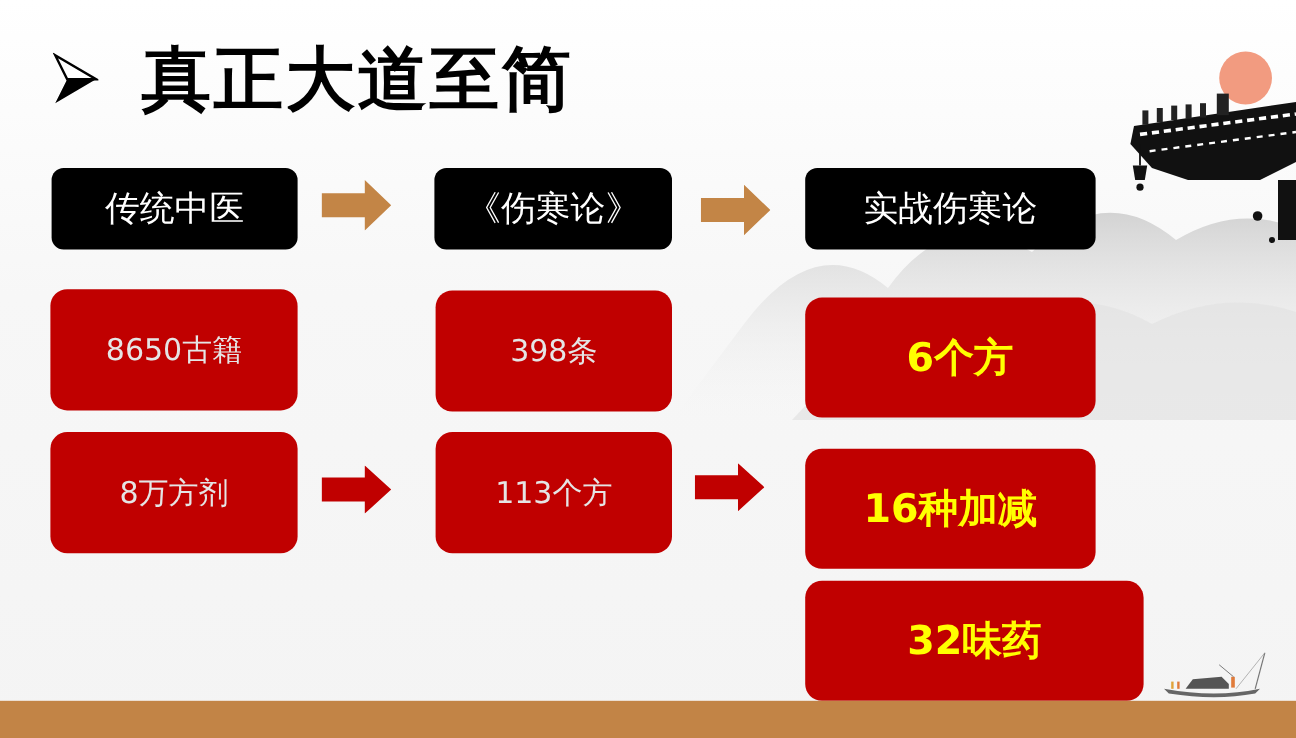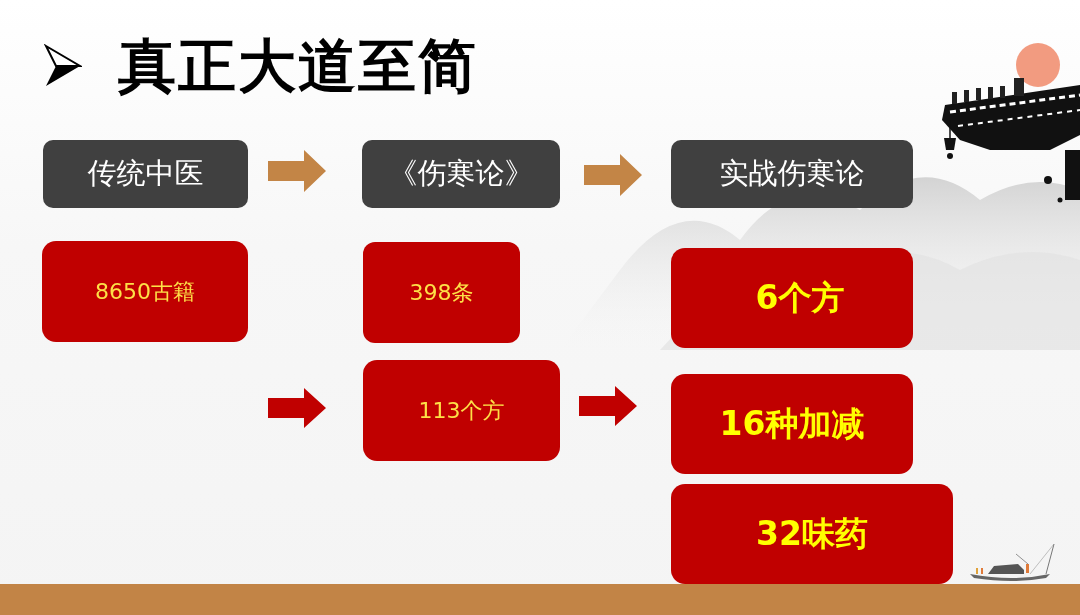--- a/index.html
+++ b/index.html
@@ -18,22 +18,22 @@
 
   
   .title-marker { position:absolute; left:44px; top:44px; width:38px; height:44px; }
   .title-marker svg { width:100%; height:100%; }
   .page-title { position:absolute; left:118px; top:30px; font-size:58px; font-weight:bold;
                 color:#000; letter-spacing:2px; line-height:72px; white-space:nowrap; }
 
   
   .box { position:absolute; border-radius:12px; display:flex; align-items:center;
          justify-content:center; font-size:30px; white-space:nowrap; box-sizing:border-box; }
-  .box.gold { background:#404040; color:#fff; font-size:29px; border-radius:10px; }
-  .box.red  { background:#c00000; color:#fde047; border-radius:14px; font-size:22px; }
+  .box.gold { background:#000000; color:#fff; font-size:29px; border-radius:10px; }
+  .box.red  { background:#c00000; color:#e5e5e5; border-radius:14px; font-size:25px; }
   .box.red.hl { color:#ffff00; font-weight:bold; font-size:33px; }
 
   .arrow { position:absolute; }
   .arrow svg { width:100%; height:100%; display:block; }
 
   .bottom-bar { position:absolute; left:0; top:584px; width:1080px; height:31px; background:#c28446; }
 </style>
 </head>
 <body>
 
@@ -105,22 +105,23 @@
         <path d="M0 11 L36 11 L36 0 L58 21 L36 42 L36 31 L0 31 Z" fill="#c38546"></path>
       </svg>
   </div>
   <div class="arrow" style="left:584px;top:154px;width:58px;height:42px;">
     <svg viewBox="0 0 58 42">
         <path d="M0 11 L36 11 L36 0 L58 21 L36 42 L36 31 L0 31 Z" fill="#c38546"></path>
       </svg>
   </div>
 
   <div class="box red" style="left:42px;top:241px;width:206px;height:101px;">8650古籍</div>
+  <div class="box red" style="left:42px;top:360px;width:206px;height:101px;">8万方剂</div>
 
-  <div class="box red" style="left:363px;top:242px;width:157px;height:101px;border-radius:12px;">398条</div>
+  <div class="box red" style="left:363px;top:242px;width:197px;height:101px;">398条</div>
   <div class="box red" style="left:363px;top:360px;width:197px;height:101px;">113个方</div>
 
   <div class="box red hl" style="left:671px;top:248px;width:242px;height:100px;padding-left:16px;">6个方</div>
   <div class="box red hl" style="left:671px;top:374px;width:242px;height:100px;">16种加减</div>
   <div class="box red hl" style="left:671px;top:484px;width:282px;height:100px;">32味药</div>
 
   <div class="arrow" style="left:268px;top:388px;width:58px;height:40px;">
     <svg viewBox="0 0 58 40">
         <path d="M0 10 L36 10 L36 0 L58 20 L36 40 L36 30 L0 30 Z" fill="#c00000"></path>
       </svg>

